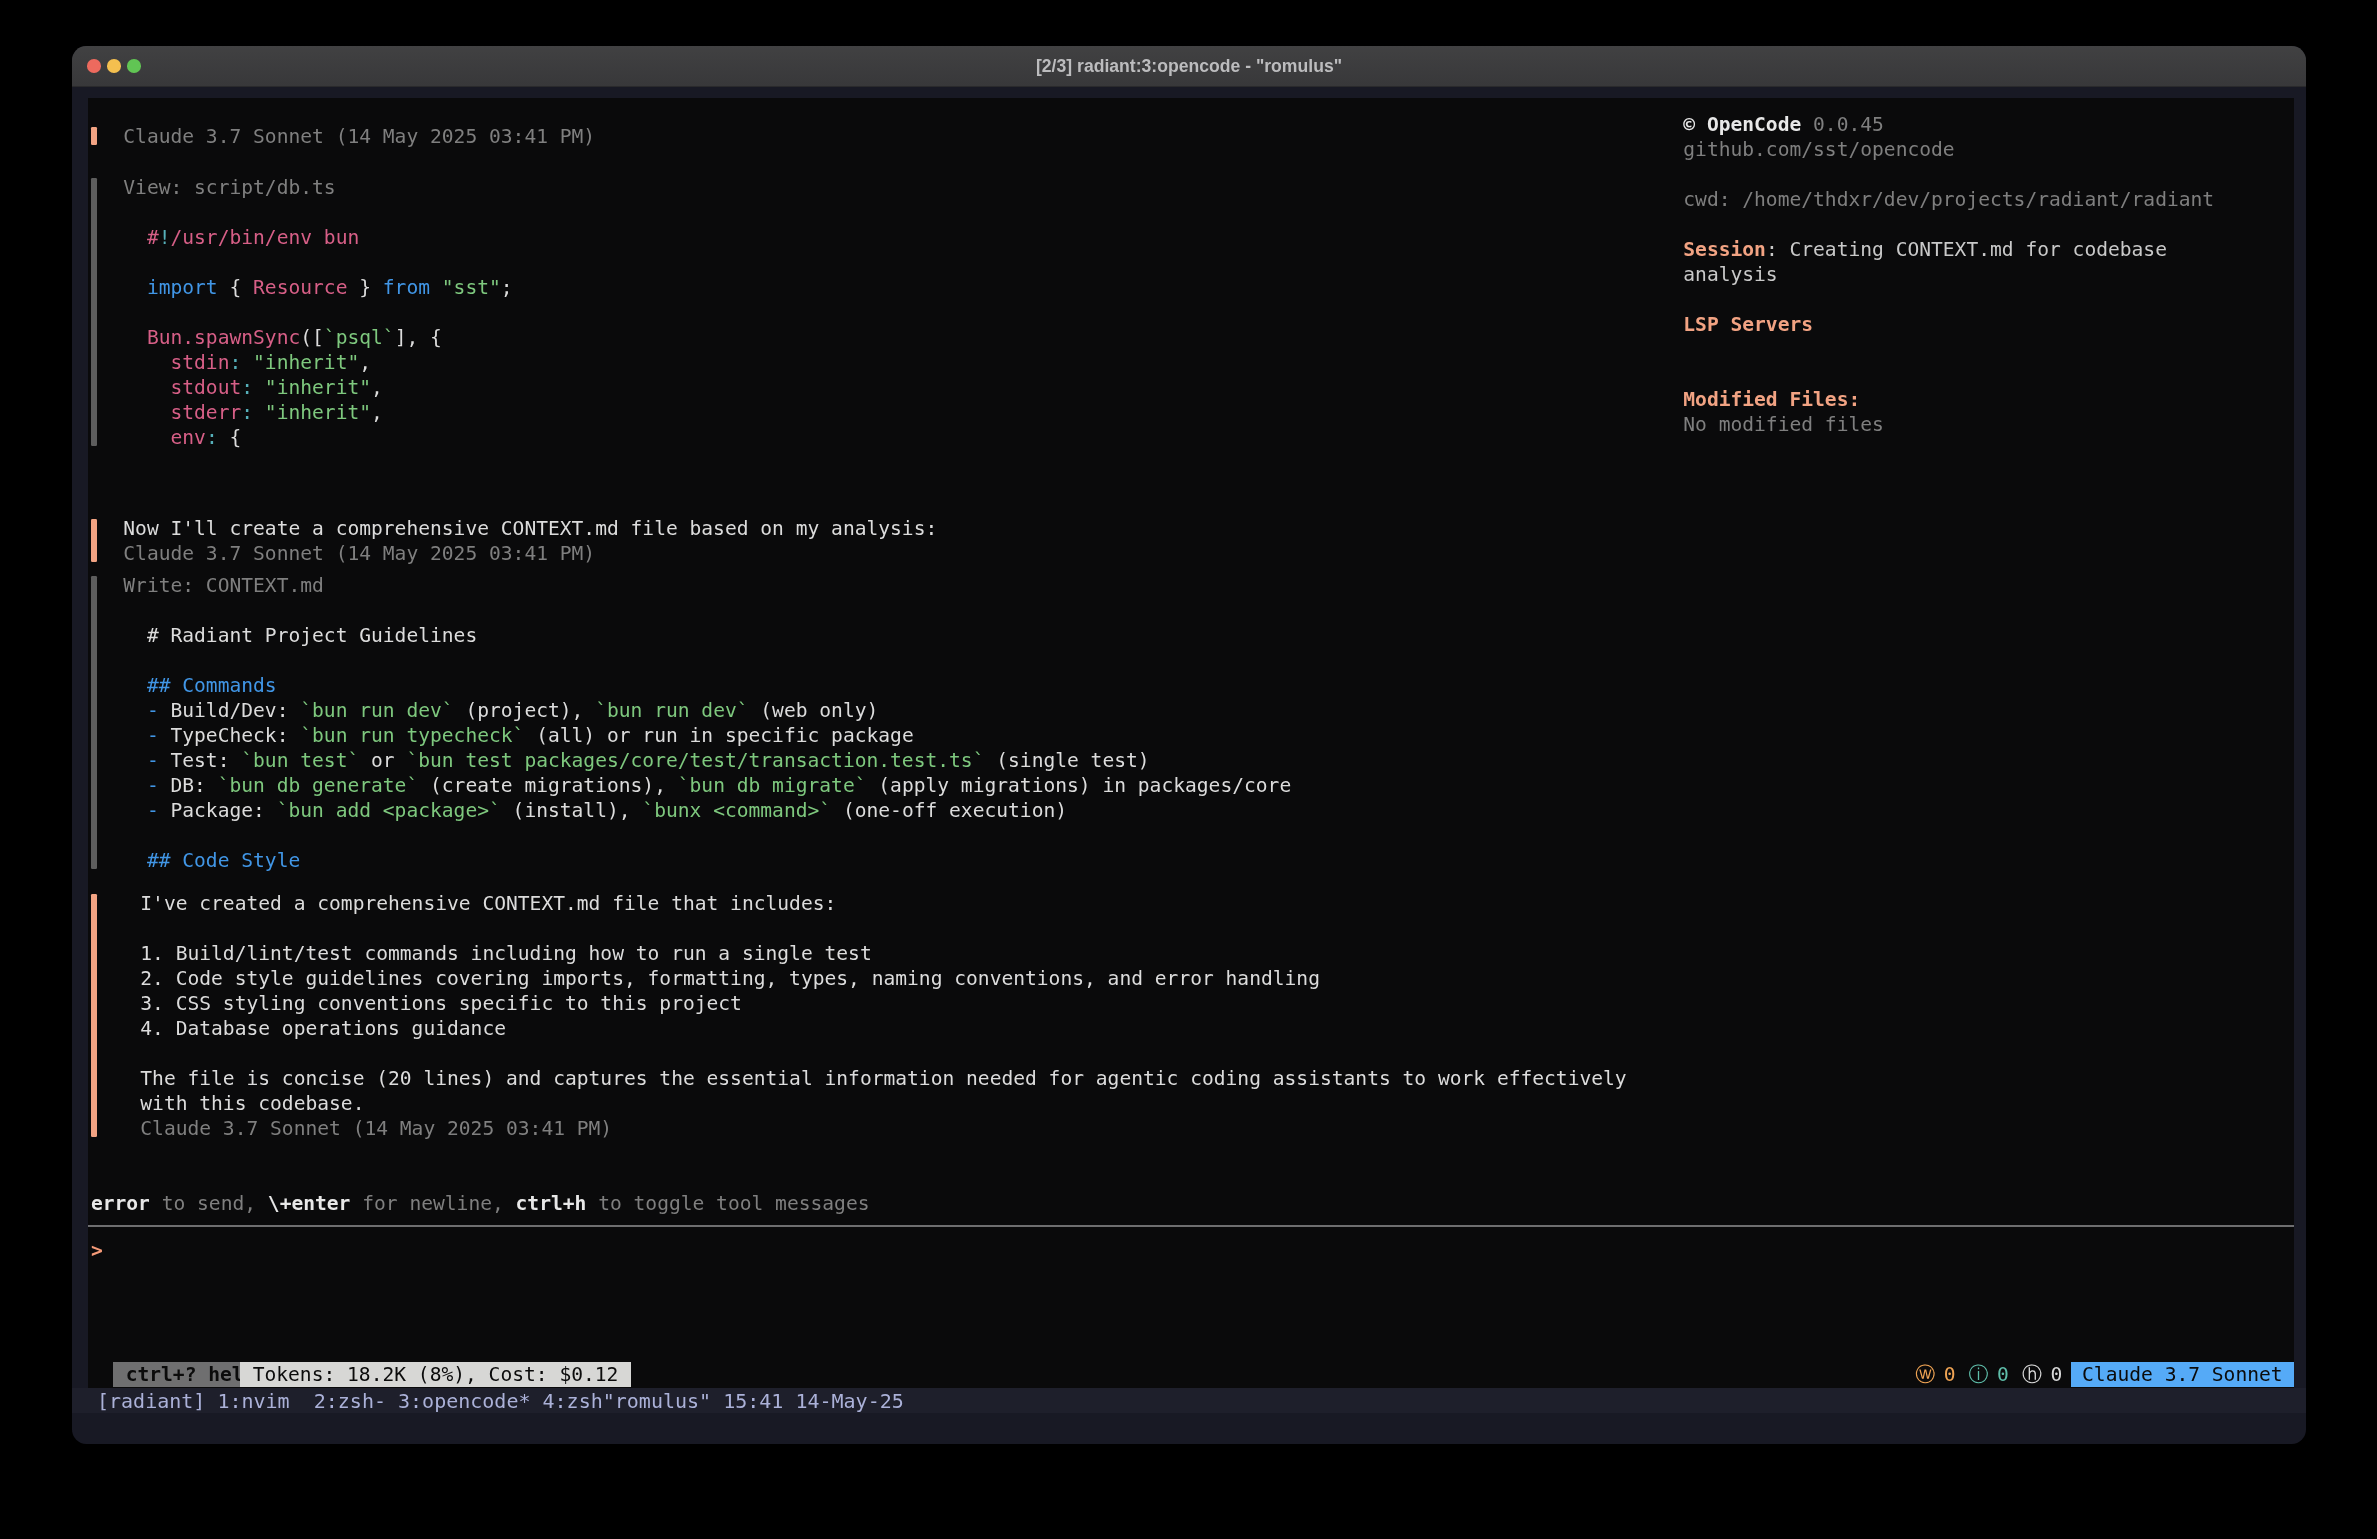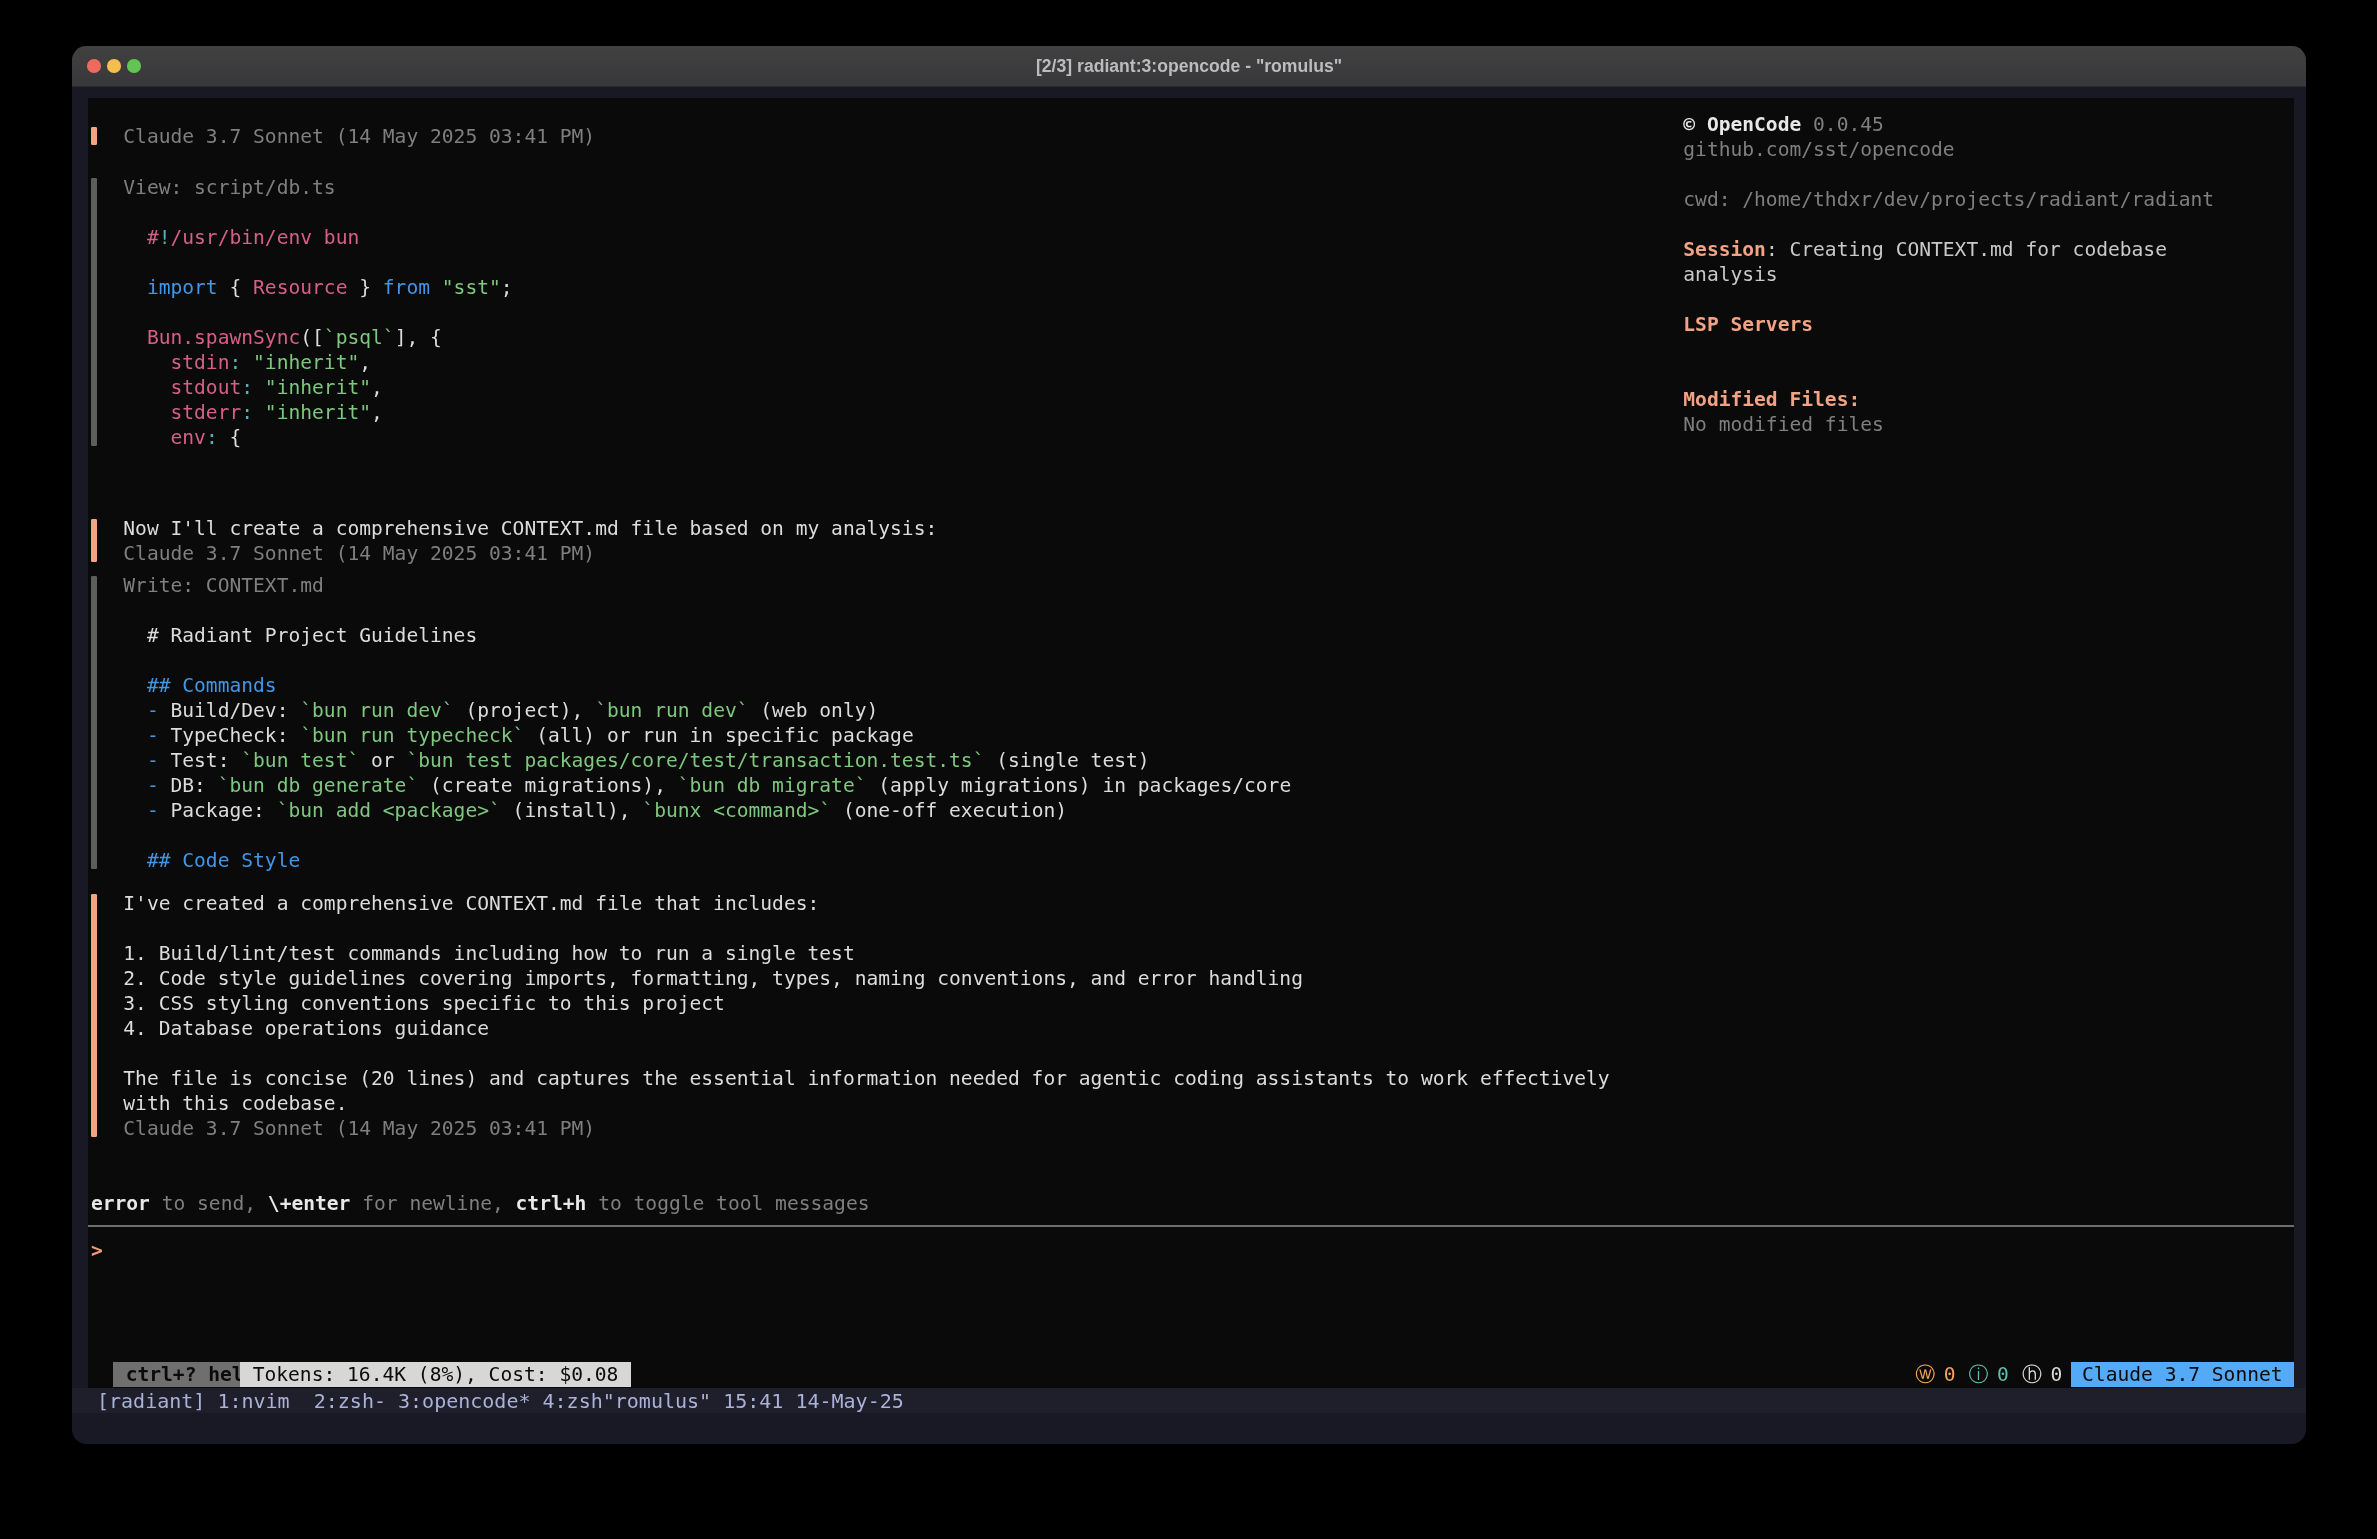--- a/index.html
+++ b/index.html
@@ -110,21 +110,21 @@
               <div class="tline"><span class="b">  ## Commands</span></div>
               <div class="tline"><span class="w">  </span><span class="b">-</span><span class="w"> Build/Dev: </span><span class="gr">`bun run dev`</span><span class="w"> (project), </span><span class="gr">`bun run dev`</span><span class="w"> (web only)</span></div>
               <div class="tline"><span class="w">  </span><span class="b">-</span><span class="w"> TypeCheck: </span><span class="gr">`bun run typecheck`</span><span class="w"> (all) or run in specific package</span></div>
               <div class="tline"><span class="w">  </span><span class="b">-</span><span class="w"> Test: </span><span class="gr">`bun test`</span><span class="w"> or </span><span class="gr">`bun test packages/core/test/transaction.test.ts`</span><span class="w"> (single test)</span></div>
               <div class="tline"><span class="w">  </span><span class="b">-</span><span class="w"> DB: </span><span class="gr">`bun db generate`</span><span class="w"> (create migrations), </span><span class="gr">`bun db migrate`</span><span class="w"> (apply migrations) in packages/core</span></div>
               <div class="tline"><span class="w">  </span><span class="b">-</span><span class="w"> Package: </span><span class="gr">`bun add &lt;package&gt;`</span><span class="w"> (install), </span><span class="gr">`bunx &lt;command&gt;`</span><span class="w"> (one-off execution)</span></div>
               <div class="tline"></div>
               <div class="tline"><span class="b">  ## Code Style</span></div>
             </div>
           </div>
-          <div class="block" style="top: 793px;">
+          <div class="block" style="top: 793px; padding-left: 17px;">
             <div class="bar accent"></div>
             <div class="lines">
               <div class="tline"><span class="w">I've created a comprehensive CONTEXT.md file that includes:</span></div>
               <div class="tline"></div>
               <div class="tline"><span class="w">1. Build/lint/test commands including how to run a single test</span></div>
               <div class="tline"><span class="w">2. Code style guidelines covering imports, formatting, types, naming conventions, and error handling</span></div>
               <div class="tline"><span class="w">3. CSS styling conventions specific to this project</span></div>
               <div class="tline"><span class="w">4. Database operations guidance</span></div>
               <div class="tline"></div>
               <div class="tline"><span class="w">The file is concise (20 lines) and captures the essential information needed for agentic coding assistants to work effectively</span></div>
@@ -135,21 +135,21 @@
         </div>
 
       <div class="hint" id="hint"><div class="tline"><span class="wb">error</span><span class="g"> to send, </span><span class="wb">\+enter</span><span class="g"> for newline, </span><span class="wb">ctrl+h</span><span class="g"> to toggle tool messages</span></div></div>
       <div class="separator"></div>
       <div class="prompt-line">
         <span>&gt;</span>
       </div>
 
       <div class="status-row">
         <span class="chip help-chip">ctrl+? help</span>
-        <span class="chip tokens-chip">Tokens: 16.4K (8%), Cost: $0.08</span>
+        <span class="chip tokens-chip">Tokens: 18.2K (8%), Cost: $0.12</span>
         <span class="diag">
           <span class="diag-pair diag-warn"><span class="ic">ⓦ</span><span>0</span></span>
           <span class="diag-pair diag-info"><span class="ic">ⓘ</span><span>0</span></span>
           <span class="diag-pair diag-hint"><span class="ic">ⓗ</span><span>0</span></span>
         </span>
         <span class="chip model-chip">Claude 3.7 Sonnet</span>
       </div>
 
       <div id="sidebar" style="position:absolute;left:1595px;top:14px;width:610px;">
           <div class="tline"><span class="wb">© OpenCode</span><span class="g"> 0.0.45</span></div>

